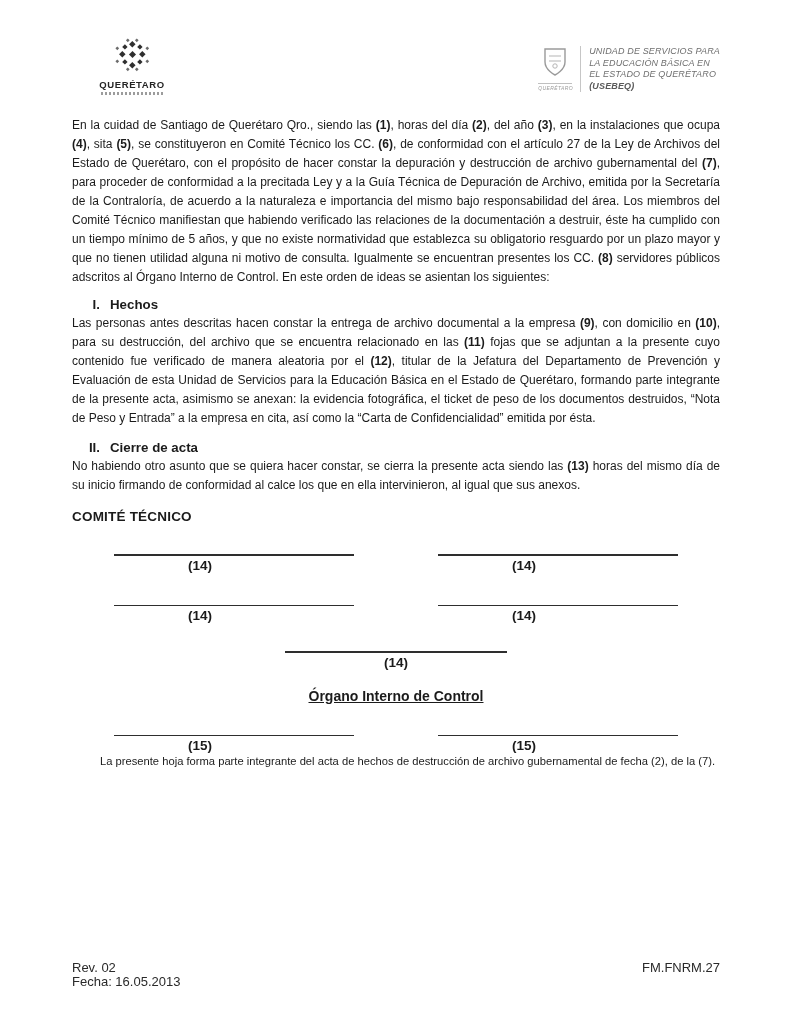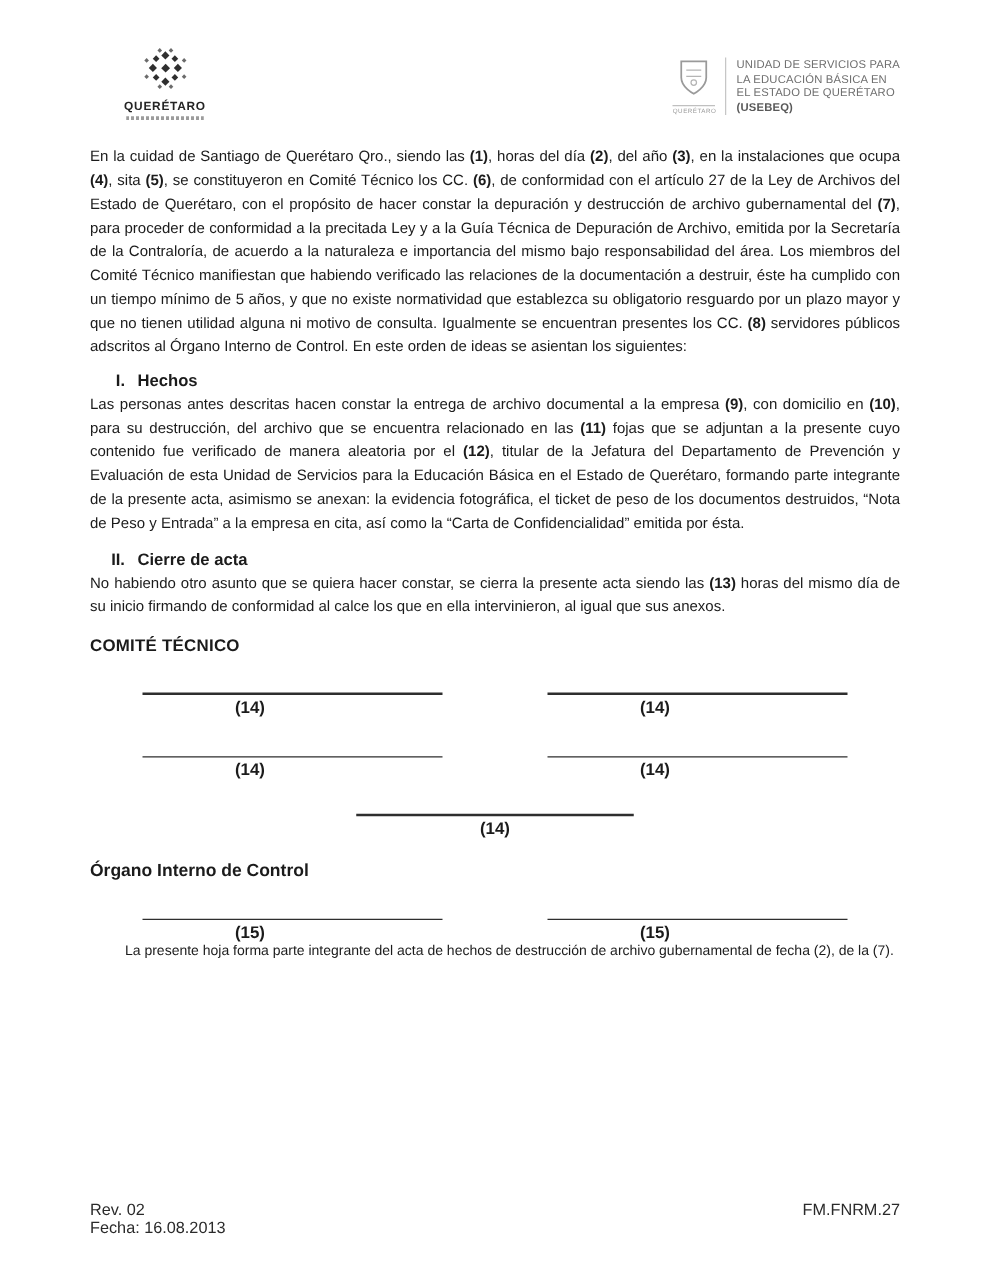--- a/index.html
+++ b/index.html
@@ -14,21 +14,21 @@
     overflow:hidden;
   }
 
   
   .doc-header { display:flex; justify-content:space-between; align-items:flex-start; height:64px; }
   .left-logo { margin-left:12px; text-align:center; width:96px; }
   .left-logo .logo-name { font-size:9.5px; font-weight:bold; letter-spacing:0.6px; color:#242424; margin-top:1px; }
   .left-logo .logo-tagline { height:3px; width:62px; margin:2px auto 0;
       background:repeating-linear-gradient(90deg,#9c9c9c 0 2px, transparent 2px 4px); }
 
-  .right-logo { display:flex; align-items:center; gap:8px; margin-top:8px; }
+  .right-logo { display:flex; align-items:center; gap:8px; margin-top:8px;font-style:italic; }
   .crest-block { text-align:center; width:34px; }
   .crest-caption { font-size:5px; color:#9a9a9a; border-top:1px solid #c0c0c0; margin-top:2px; padding-top:1px; letter-spacing:0.4px; }
   .v-divider { width:1px; height:46px; background:#c6c6c6; }
   .org-text { font-size:9px; line-height:11.5px; color:#6e6e6e; letter-spacing:0.15px; text-align:left; }
   .org-acronym { font-weight:bold; color:#595959; }
 
   
   .doc-title { text-align:center; font-weight:bold; font-size:15.5px; margin-top:8px; letter-spacing:0.2px; }
   .body-par { text-align:justify; font-size:12px; line-height:19px; margin:14px 0 0 0; }
   .body-par b, .sig-label, .sec-heading { font-weight:bold; }
@@ -42,21 +42,21 @@
   .committee-title { text-align:left; font-weight:bold; font-size:13.5px; margin-top:14px; letter-spacing:0.2px; }
   .sig-grid { display:flex; margin-top:30px; }
   .sig-grid.row2 { margin-top:32px; }
   .sig-grid.oic-row { margin-top:31px; }
   .sig-cell { width:50%; display:flex; flex-direction:column; align-items:center; }
   .sig-line { width:240px; height:1.5px; background:#2e2e2e; }
   .sig-label { font-size:13.5px; margin-top:2px; transform:translateX(-34px); }
   .sig-center { display:flex; flex-direction:column; align-items:center; margin-top:28px; }
   .sig-center .sig-line { width:222px; }
   .sig-center .sig-label { transform:none; }
-  .oic-title { font-weight:bold; font-size:14px; margin-top:18px; }
+  .oic-title { text-align:center; font-weight:bold; font-size:14px; margin-top:18px;text-decoration:underline; }
 
   .footnote { font-size:11.2px; line-height:13px; margin-top:2px; color:#1b1b1b; white-space:nowrap;padding-left:28px; }
 
   
   .doc-footer { position:absolute; left:72px; right:71px; top:961px;
     display:flex; justify-content:space-between; align-items:flex-start;
     font-size:13px; line-height:14px; color:#2a2a2a; }
   .footer-left div { white-space:nowrap; }
 </style>
 </head>
@@ -171,18 +171,18 @@
       <div class="sig-line"></div>
       <div class="sig-label">(15)</div>
     </div>
   </div>
 
   <div class="footnote">La presente hoja forma parte integrante del acta de hechos de destrucción de archivo gubernamental de fecha (2), de la (7).</div>
 
   <div class="doc-footer">
     <div class="footer-left">
       <div>Rev. 02</div>
-      <div>Fecha: 16.08.2013</div>
+      <div>Fecha: 16.05.2013</div>
     </div>
     <div class="footer-right">FM.FNRM.27</div>
   </div>
 
 </div>
 
 </body></html>

